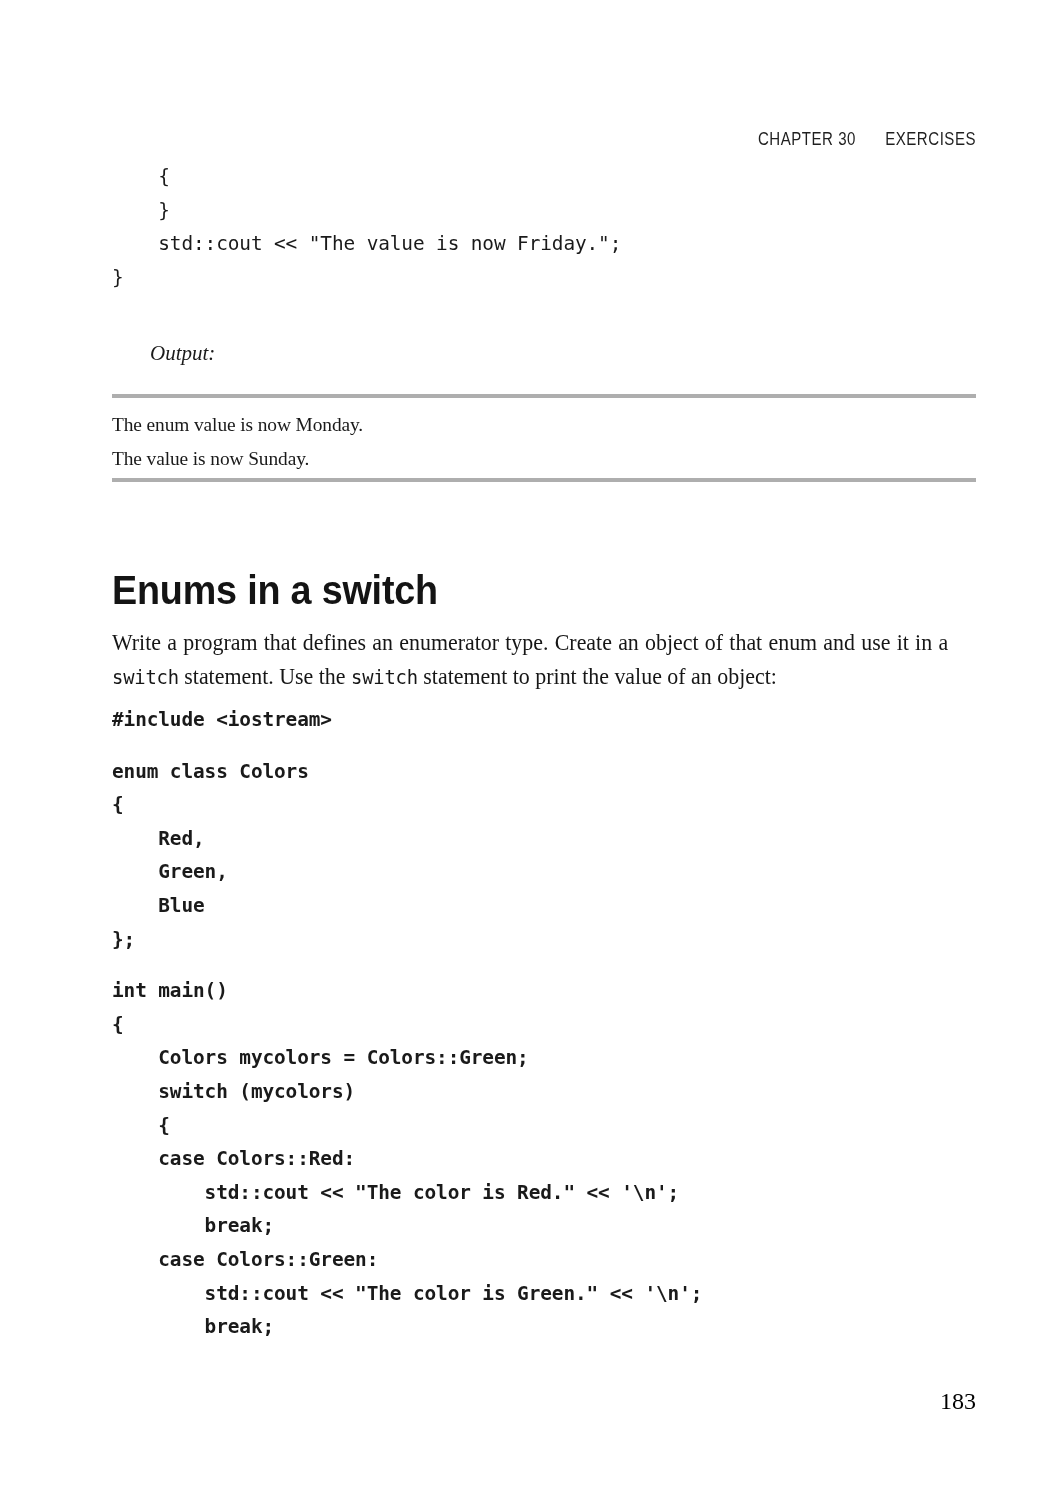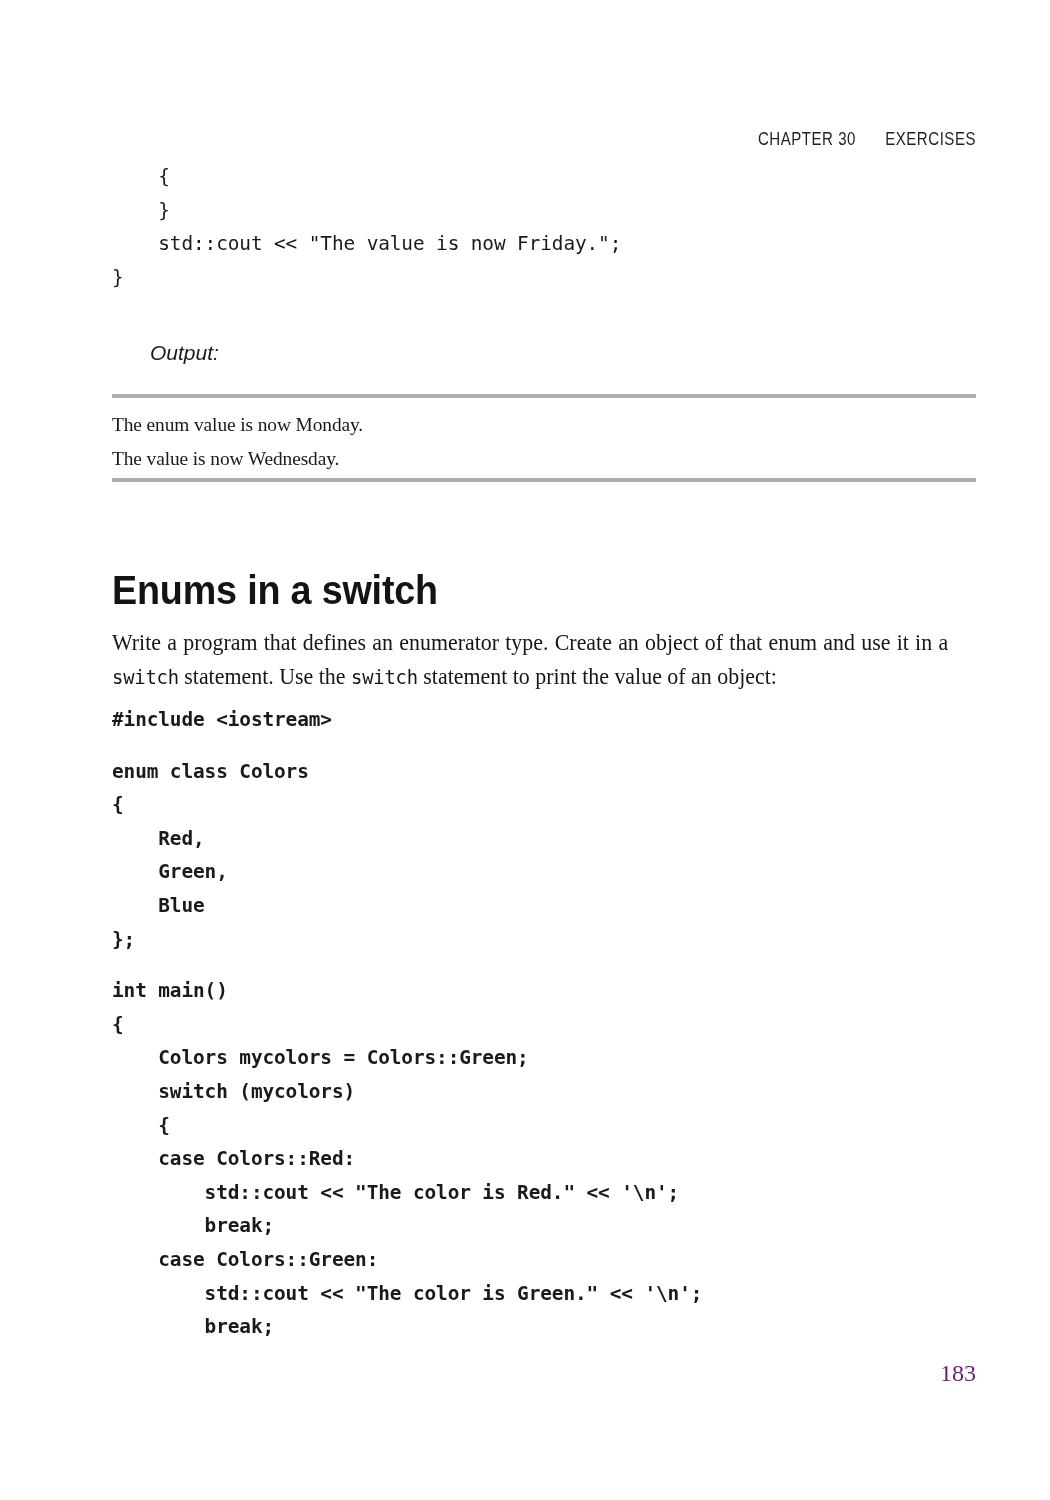--- a/index.html
+++ b/index.html
@@ -55,21 +55,21 @@
   .code-line { white-space: pre; height: 33.6px; }
   .code-line.blank { height: 18px; }
 
   #code-top { top: 160px; }
 
   
   .output-label {
     position: absolute;
     left: 150px;
     top: 341px;
-    font-family: Liberation Sans, sans-serif;
+    font-family: Liberation Serif, serif;
     font-style: italic;
     font-size: 21px;
     color: #1a1a1a;
   }
 
   
   .rule {
     position: absolute;
     left: 112px;
     width: 864px;
@@ -126,43 +126,43 @@
     font-size: 19.4px;
     letter-spacing: -0.2px;
   }
 
   #code-main { top: 703px; font-weight: bold; }
 
   
   .folio {
     position: absolute;
     left: 112px;
-    top: 1360px;
+    top: 1388px;
     width: 864px;
     text-align: right;
     font-family: "Liberation Serif", serif;
     font-size: 24px;
-    color: #701a75;
+    color: #000000;
   }
 </style>
 </head>
 <body>
 
 <div class="page">
 
   <div class="running-head">
     <span>CHAPTER 30</span><span class="gap"></span><span>EXERCISES</span>
   </div>
 
   <div class="code-block" id="code-top"><div class="code-line">    {</div><div class="code-line">    }</div><div class="code-line">    std::cout &lt;&lt; "The value is now Friday.";</div><div class="code-line">}</div></div>
 
   <div class="output-label">Output:</div>
 
   <div class="rule" id="rule-top" style="background: rgb(174, 174, 174);"></div>
-  <div id="output-text"><div class="code-line">The enum value is now Monday.</div><div class="code-line">The value is now Wednesday.</div></div>
+  <div id="output-text"><div class="code-line">The enum value is now Monday.</div><div class="code-line">The value is now Sunday.</div></div>
   <div class="rule" id="rule-bottom" style="background: rgb(174, 174, 174);"></div>
 
   <h2 class="section-heading">Enums in a switch</h2>
 
   <p class="body-paragraph">
     <span>Write a program that defines an enumerator type. Create an object of that enum and use it in a </span><code>switch</code><span> statement. Use the </span><code>switch</code><span> statement to print the value of an object:</span>
   </p>
 
   <div class="code-block" id="code-main"><div class="code-line">#include &lt;iostream&gt;</div><div class="code-line blank">&nbsp;</div><div class="code-line">enum class Colors</div><div class="code-line">{</div><div class="code-line">    Red,</div><div class="code-line">    Green,</div><div class="code-line">    Blue</div><div class="code-line">};</div><div class="code-line blank">&nbsp;</div><div class="code-line">int main()</div><div class="code-line">{</div><div class="code-line">    Colors mycolors = Colors::Green;</div><div class="code-line">    switch (mycolors)</div><div class="code-line">    {</div><div class="code-line">    case Colors::Red:</div><div class="code-line">        std::cout &lt;&lt; "The color is Red." &lt;&lt; '\n';</div><div class="code-line">        break;</div><div class="code-line">    case Colors::Green:</div><div class="code-line">        std::cout &lt;&lt; "The color is Green." &lt;&lt; '\n';</div><div class="code-line">        break;</div></div>
 

